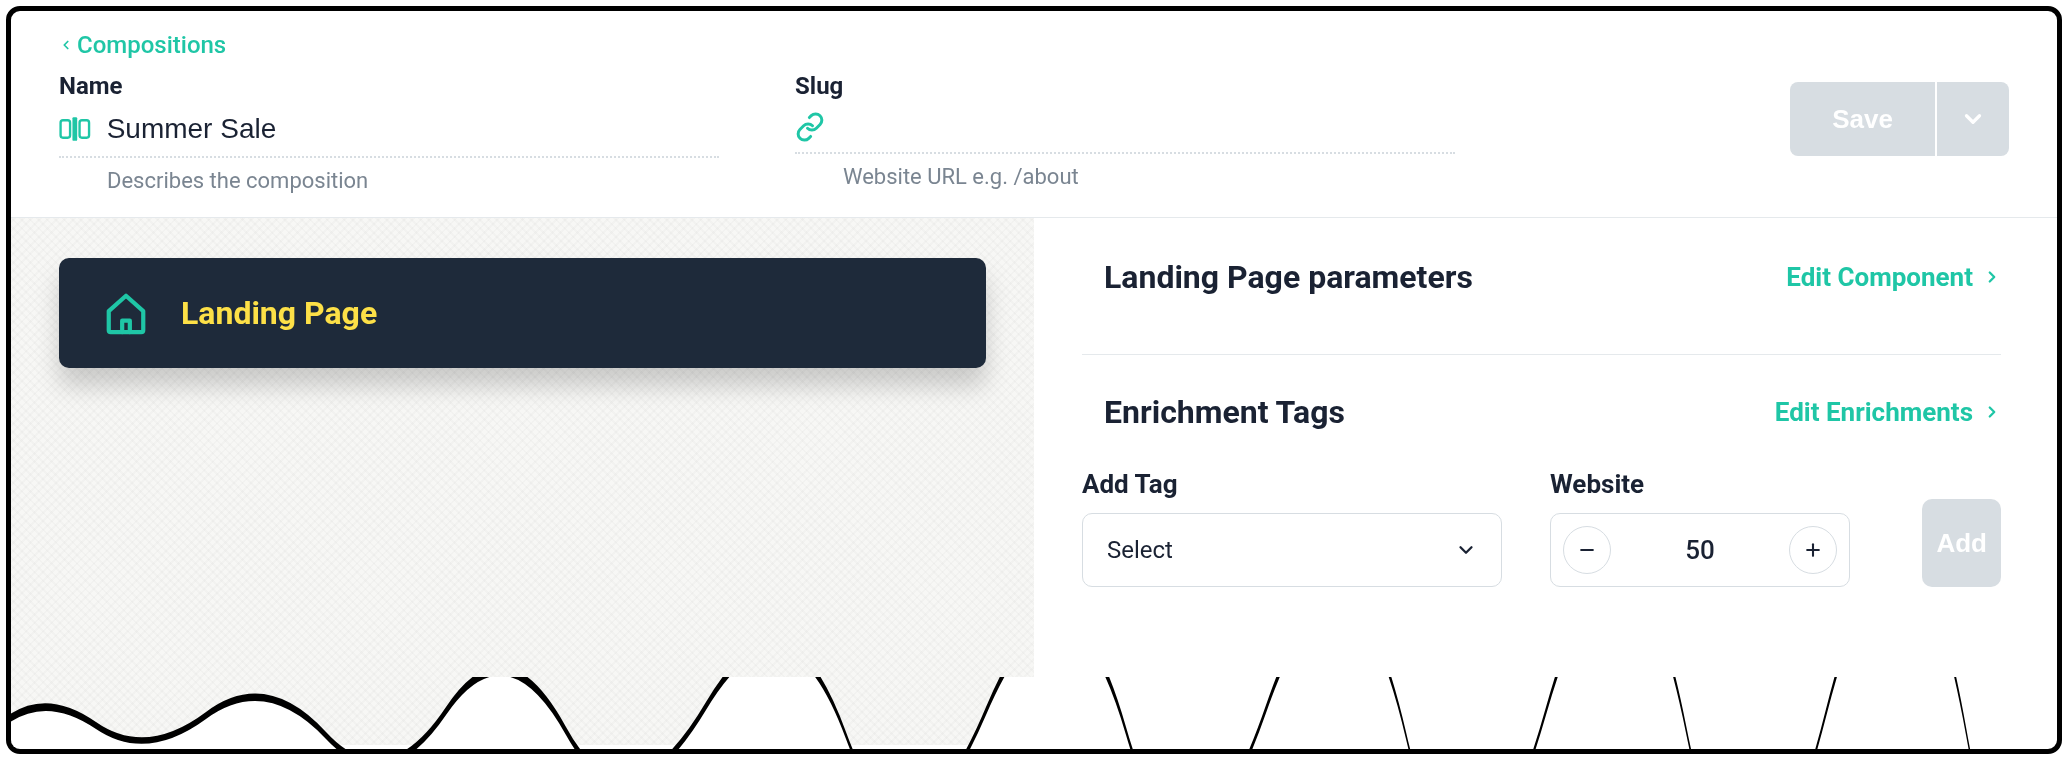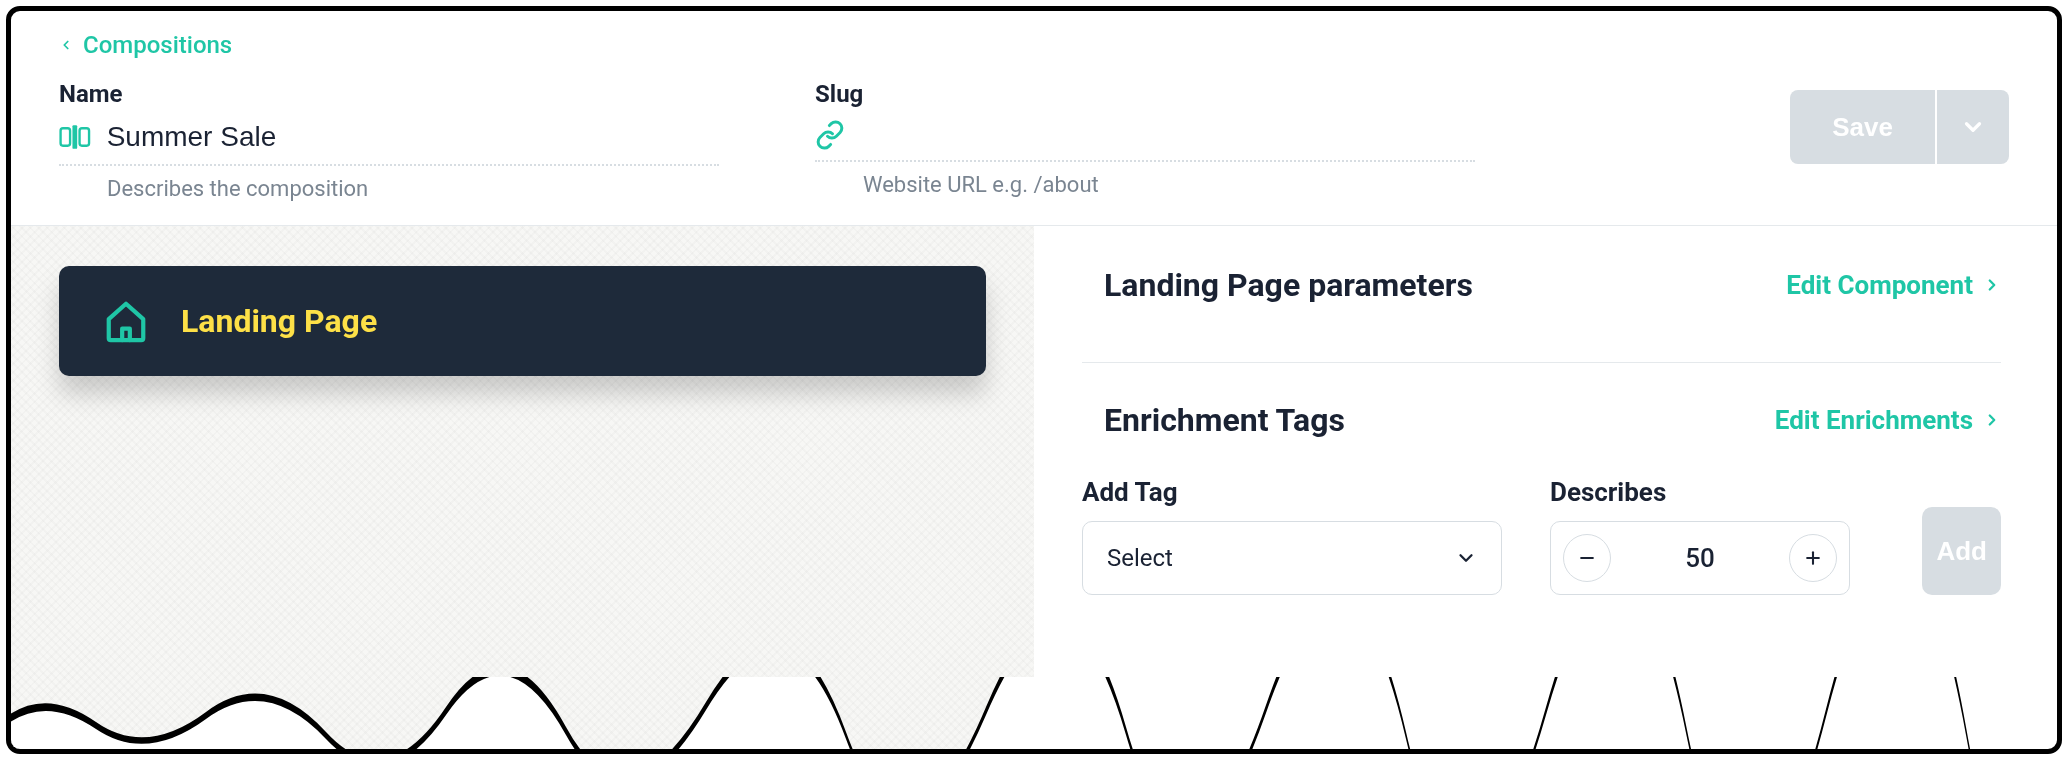--- a/index.html
+++ b/index.html
@@ -29,32 +29,32 @@
     position: relative;
     overflow: hidden;
     background: #fff;
   }
   .header {
     padding: 20px 48px 8px 48px;
   }
   .breadcrumb {
     display: inline-flex;
     align-items: center;
-    gap: 10px;
+    gap: 4px;
     color: var(--teal);
     font-size: 24px;
     font-weight: 500;
     cursor: pointer;
   }
   .breadcrumb svg { stroke: var(--teal); }
   .fields-row {
     display: flex;
     align-items: flex-start;
-    gap: 96px;
-    margin-top: 20px;
+    gap: 76px;
+    margin-top: 12px;
   }
   .field {
     display: flex;
     flex-direction: column;
     gap: 6px;
     min-width: 660px;
   }
   .field-label {
     font-size: 24px;
     font-weight: 700;
@@ -335,21 +335,21 @@
           <div class="sub-label">Add Tag</div>
           <div class="select-box">
             <span>Select</span>
             <svg width="22" height="22" viewBox="0 0 24 24" fill="none" stroke="#1a2233" stroke-width="2.5" stroke-linecap="round" stroke-linejoin="round">
                 <polyline points="6 9 12 15 18 9"></polyline>
               </svg>
           </div>
         </div>
 
         <div>
-          <div class="sub-label">Describes</div>
+          <div class="sub-label">Website</div>
           <div class="stepper">
             <button class="round">
               <svg width="20" height="20" viewBox="0 0 24 24" stroke="#1a2233" stroke-width="2.5" stroke-linecap="round">
                   <line x1="5" y1="12" x2="19" y2="12"></line>
                 </svg>
             </button>
             <span class="val">50</span>
             <button class="round">
               <svg width="20" height="20" viewBox="0 0 24 24" stroke="#1a2233" stroke-width="2.5" stroke-linecap="round">
                   <line x1="12" y1="5" x2="12" y2="19"></line>

